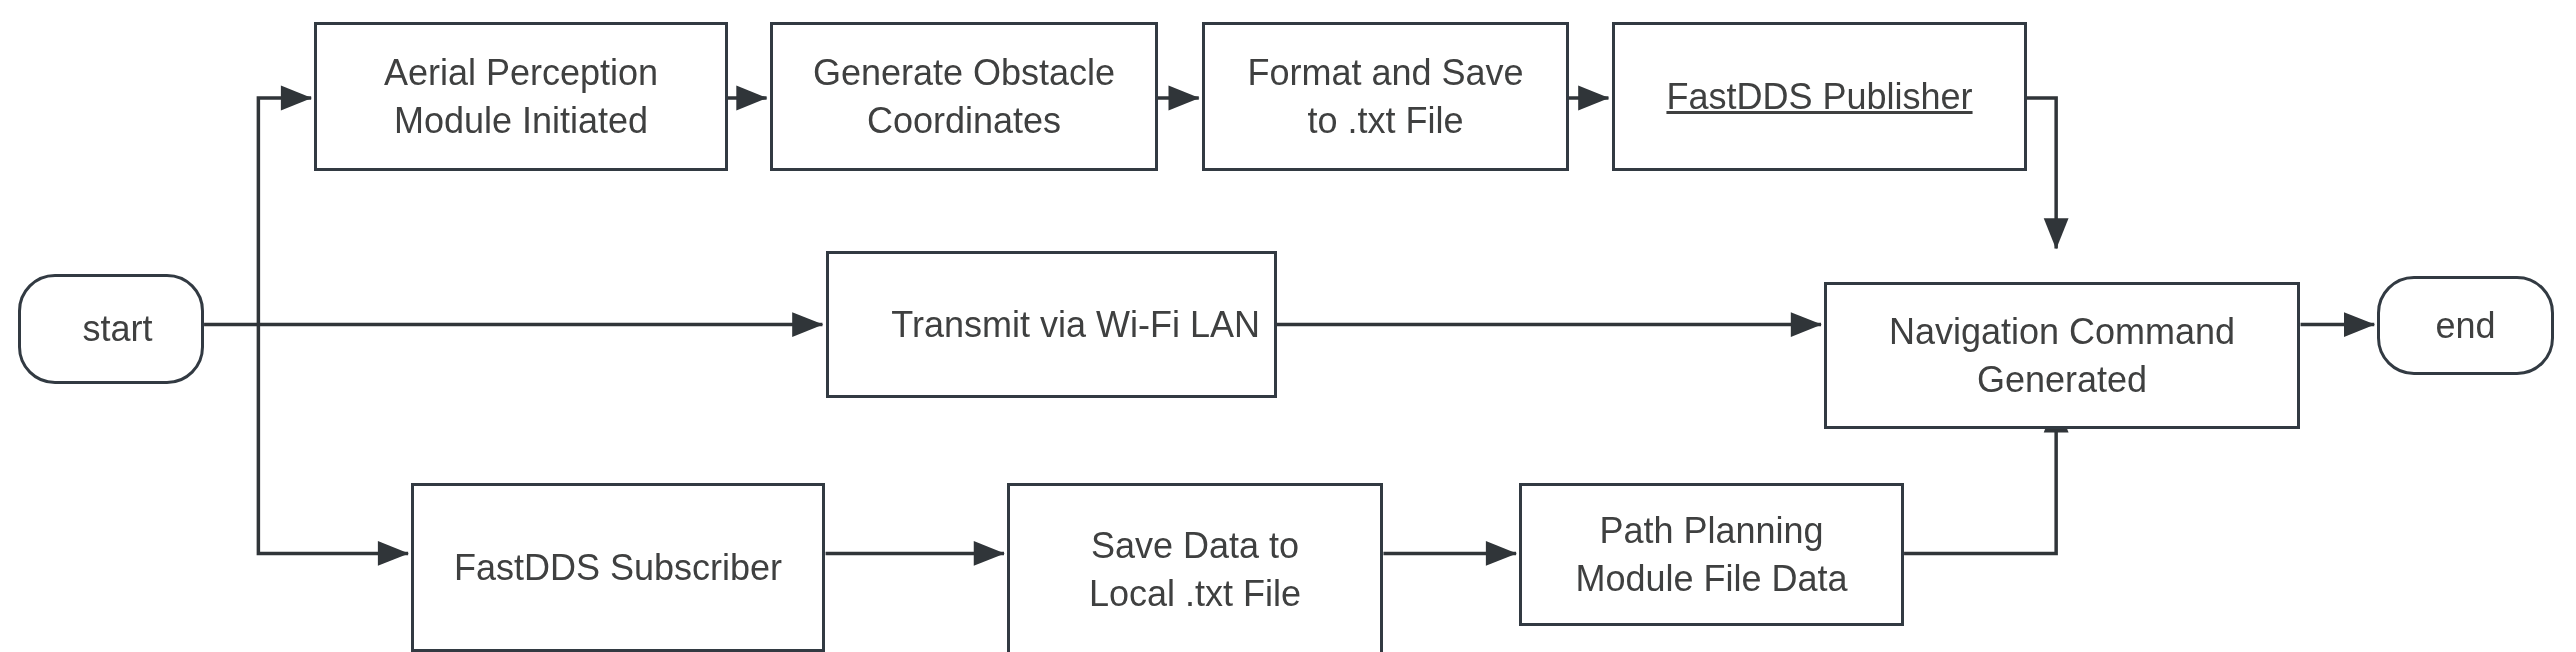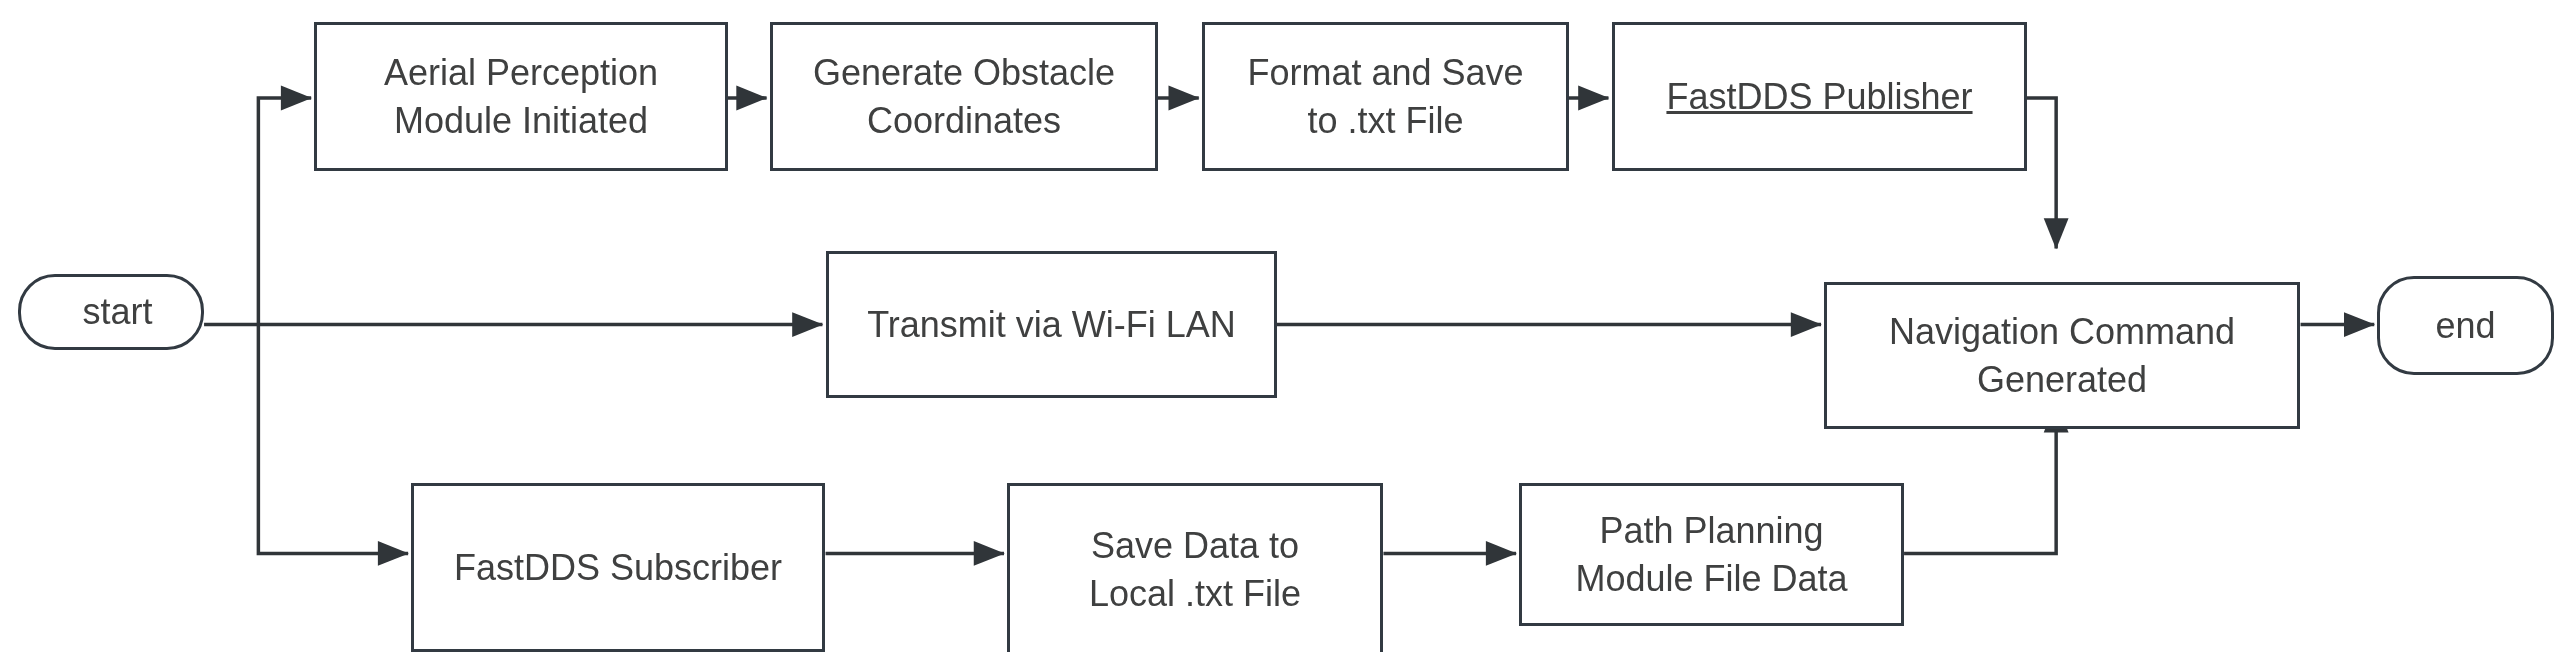--- a/index.html
+++ b/index.html
@@ -76,21 +76,21 @@
 
     <path d="M1064,713 L1294,713" fill="none" stroke="#303539" stroke-width="4.5" marker-end="url(#arrow)"></path>
 
     <path d="M1783,713 L1954,713" fill="none" stroke="#303539" stroke-width="4.5" marker-end="url(#arrow)"></path>
 
     <path d="M2454,713 L2650,713 L2650,518" fill="none" stroke="#303539" stroke-width="4.5" marker-end="url(#arrow)"></path>
 
     <path d="M2965,418 L3060,418" fill="none" stroke="#303539" stroke-width="4.5" marker-end="url(#arrow)"></path>
   </svg>
 
-  <div class="node terminal" style="left:18px; top:274px; width:186px; height:76px;padding-left:27px;">
+  <div class="node terminal" style="left:18px; top:274px; width:186px; height:110px;padding-left:27px;">
     <span class="label">start</span>
   </div>
 
   <div class="node process" style="left:314px; top:22px; width:414px; height:149px;">
     <span class="label">Aerial Perception
 Module Initiated</span>
   </div>
 
   <div class="node terminal" style="left:2377px; top:276px; width:177px; height:99px;">
     <span class="label">end</span>
@@ -103,21 +103,21 @@
 
   <div class="node process" style="left:1202px; top:22px; width:367px; height:149px;">
     <span class="label">Format and Save
 to .txt File</span>
   </div>
 
   <div class="node process" style="left:1612px; top:22px; width:415px; height:149px;text-decoration:underline;">
     <span class="label">FastDDS Publisher</span>
   </div>
 
-  <div class="node process" style="left:826px; top:251px; width:451px; height:147px;">
+  <div class="node process" style="left:826px; top:251px; width:451px; height:147px;justify-content:flex-end;">
     <span class="label">Transmit via Wi-Fi LAN</span>
   </div>
 
   <div class="node process" style="left:1824px; top:251px; width:476px; height:147px;margin-top:31px;">
     <span class="label">Navigation Command
 Generated</span>
   </div>
 
   <div class="node process" style="left:411px; top:483px; width:414px; height:169px;justify-content:center;">
     <span class="label">FastDDS Subscriber</span>

